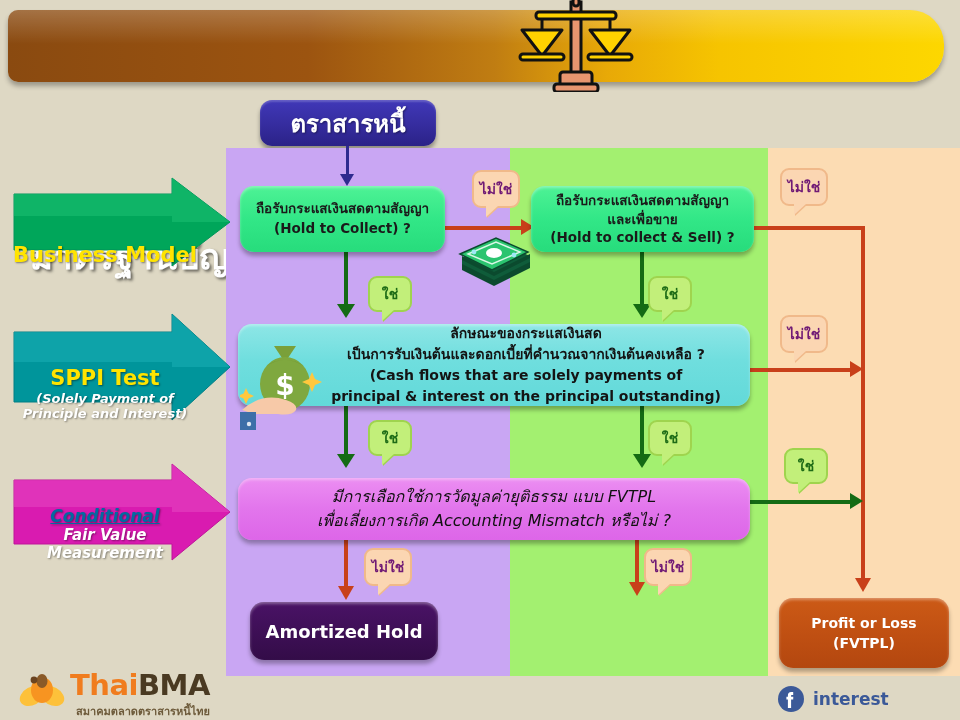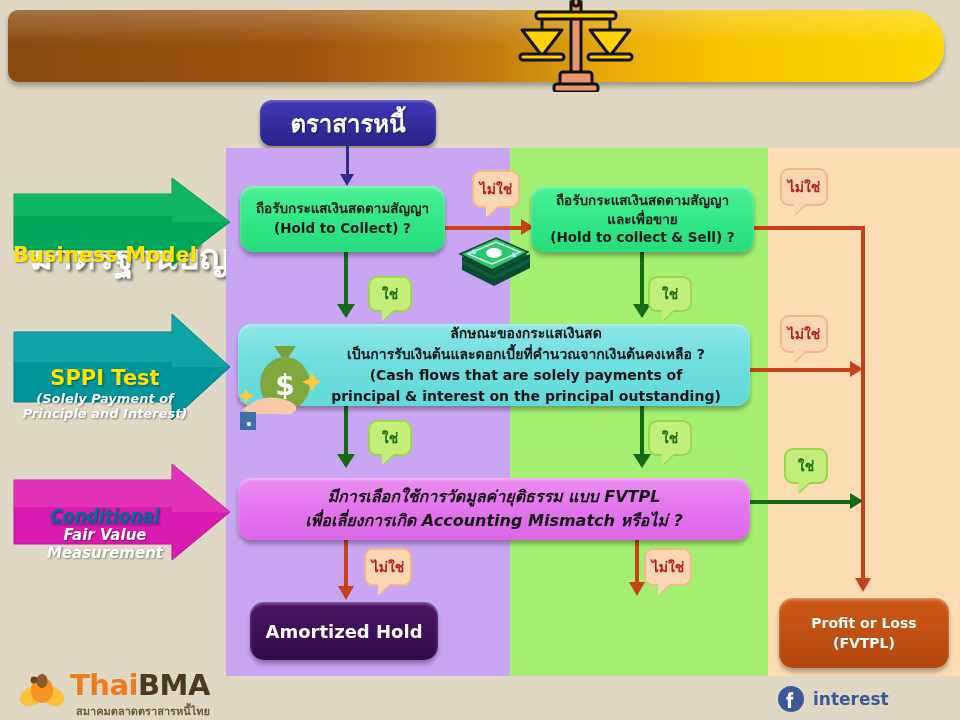--- a/index.html
+++ b/index.html
@@ -63,21 +63,21 @@
   .box-green{
     background:linear-gradient(180deg,#4ef295 0%,#32e787 50%,#27dc7c 100%);
     color:#1a1a1a;font-weight:bold;
   }
   .box-cyan{
     background:linear-gradient(180deg,#8ee6e6 0%,#6fdede 45%,#62d9d9 100%);
     color:#141414;font-weight:bold;padding-left:10px;
   }
   .box-pink{
     background:linear-gradient(180deg,#ec8ef2 0%,#e275ec 50%,#dd66e8 100%);
-    color:#111;font-weight:bold;font-style:italic;
+    color:#111;font-weight:normal;font-style:italic;
   }
   .box-purpledark{
     background:linear-gradient(180deg,#4a1266 0%,#3d0f55 55%,#330c48 100%);
     color:#fff;font-weight:bold;
   }
   .box-olive{
     background:linear-gradient(180deg,#6e9a10 0%,#5f880c 55%,#567c09 100%);
     color:#fff;font-weight:bold;
   }
   .box-orange{
@@ -111,21 +111,21 @@
   .bubble{
     position:absolute;border-radius:9px;
     display:flex;align-items:center;justify-content:center;
     font-size:14px;font-weight:bold;box-sizing:border-box;
   }
   .bubble::after{
     content:"";position:absolute;bottom:-11px;left:12px;
     width:0;height:0;border-style:solid;
     border-width:12px 13px 0 0;
   }
-  .bubble-no{background:#fbd6b2;border:2px solid #f0b98a;color:#b91c1c;}
+  .bubble-no{background:#fbd6b2;border:2px solid #f0b98a;color:#701a75;}
   .bubble-no::after{border-color:#fbd6b2 transparent transparent transparent;
     filter:drop-shadow(1px 1px 0 #f0b98a);}
   .bubble-yes{background:#c2ef7a;border:2px solid #9fd44e;color:#1d6b16;}
   .bubble-yes::after{border-color:#c2ef7a transparent transparent transparent;
     filter:drop-shadow(1px 1px 0 #9fd44e);}
 
   #bub-no-1{left:472px;top:170px;width:48px;height:38px;}
   #bub-no-2{left:780px;top:168px;width:48px;height:38px;}
   #bub-no-3{left:780px;top:315px;width:48px;height:38px;}
   #bub-no-4{left:364px;top:548px;width:48px;height:38px;}

